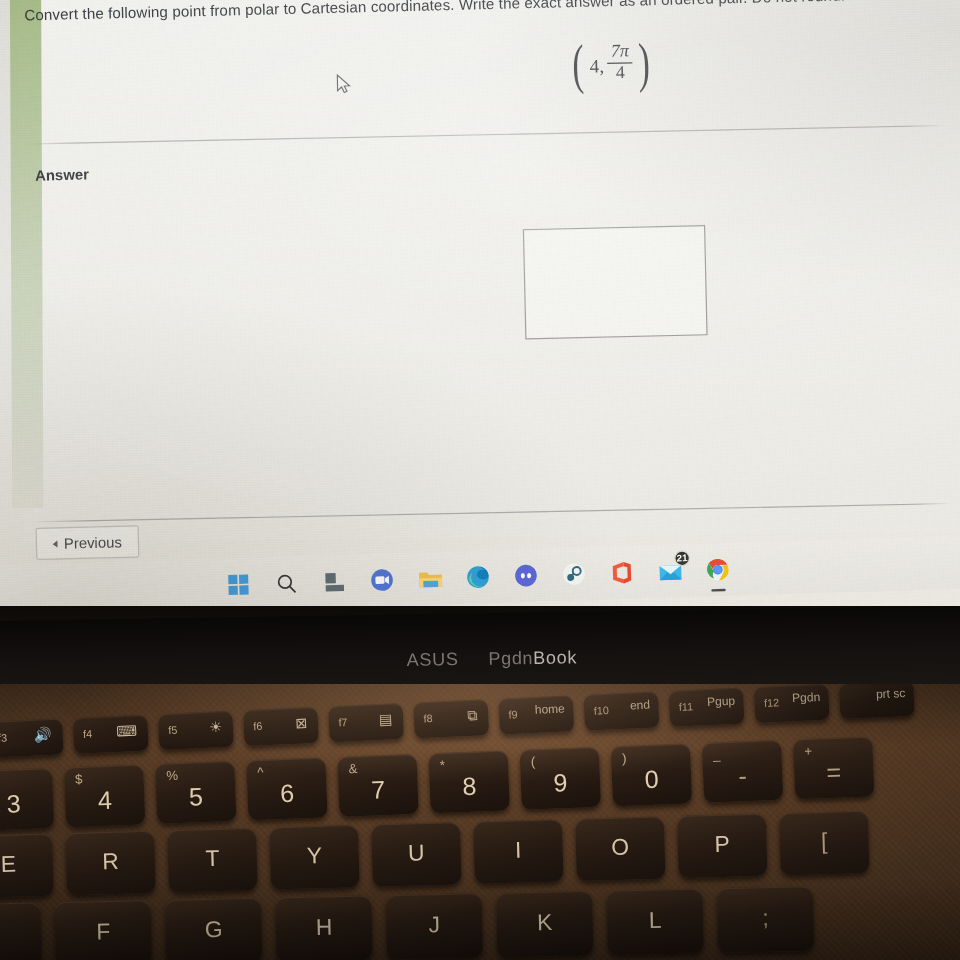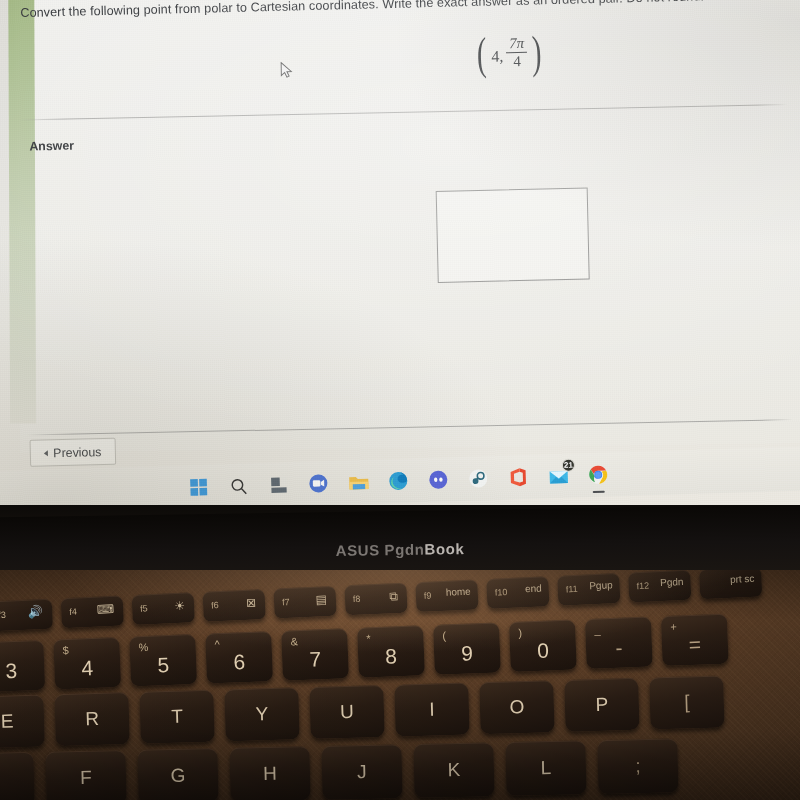--- a/index.html
+++ b/index.html
@@ -165,22 +165,22 @@
   .bezel-inner {
     position: absolute; left: -10px; top: 6px; width: 820px; height: 80px;
     transform: rotate(-0.9deg);
     background: linear-gradient(180deg,#0a0806 0%,#141110 45%,#1d1813 100%);
     display: flex; align-items: flex-start; justify-content: center;
   }
   .brand {
     margin-top: 30px;
     font-size: 15px; letter-spacing: .6px; color: #7b7672;
   }
-  .brand b { color: #b9b4af; font-weight: bold; }
-  .brand .light { font-weight: 700; }
+  .brand b { color: #b9b4af; font-weight: normal; }
+  .brand .light { font-weight: 400; margin-left: 20px; }
 
   
   .deck {
     position: absolute; left: 0; top: 570px; width: 800px; height: 230px;
     background:
       radial-gradient(ellipse 90% 120% at 50% 10%, #6d4a2e 0%, #5a3d26 38%, #46301e 72%, #352416 100%);
     overflow: hidden;
   }
   .deck-tex {
     position: absolute; inset: 0; opacity: .30;

